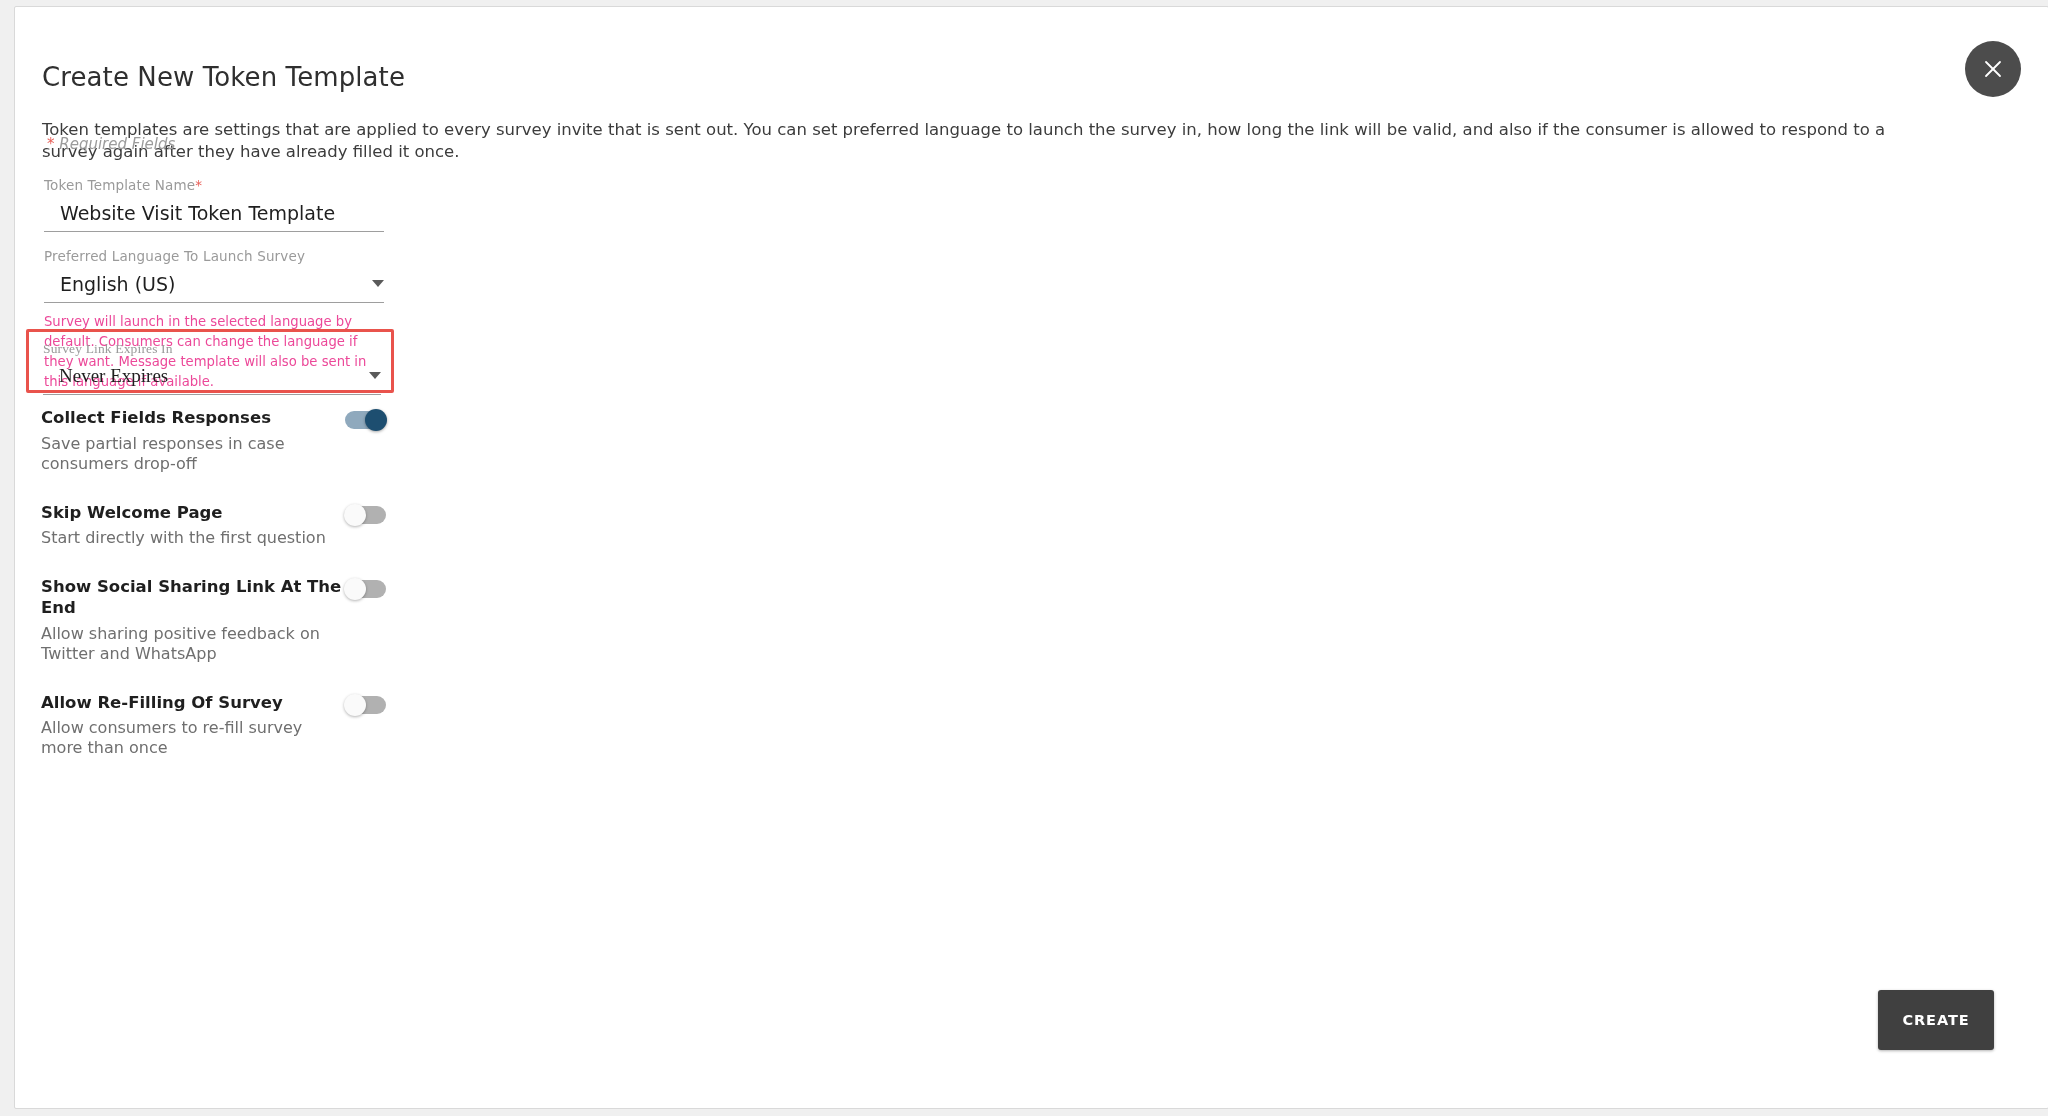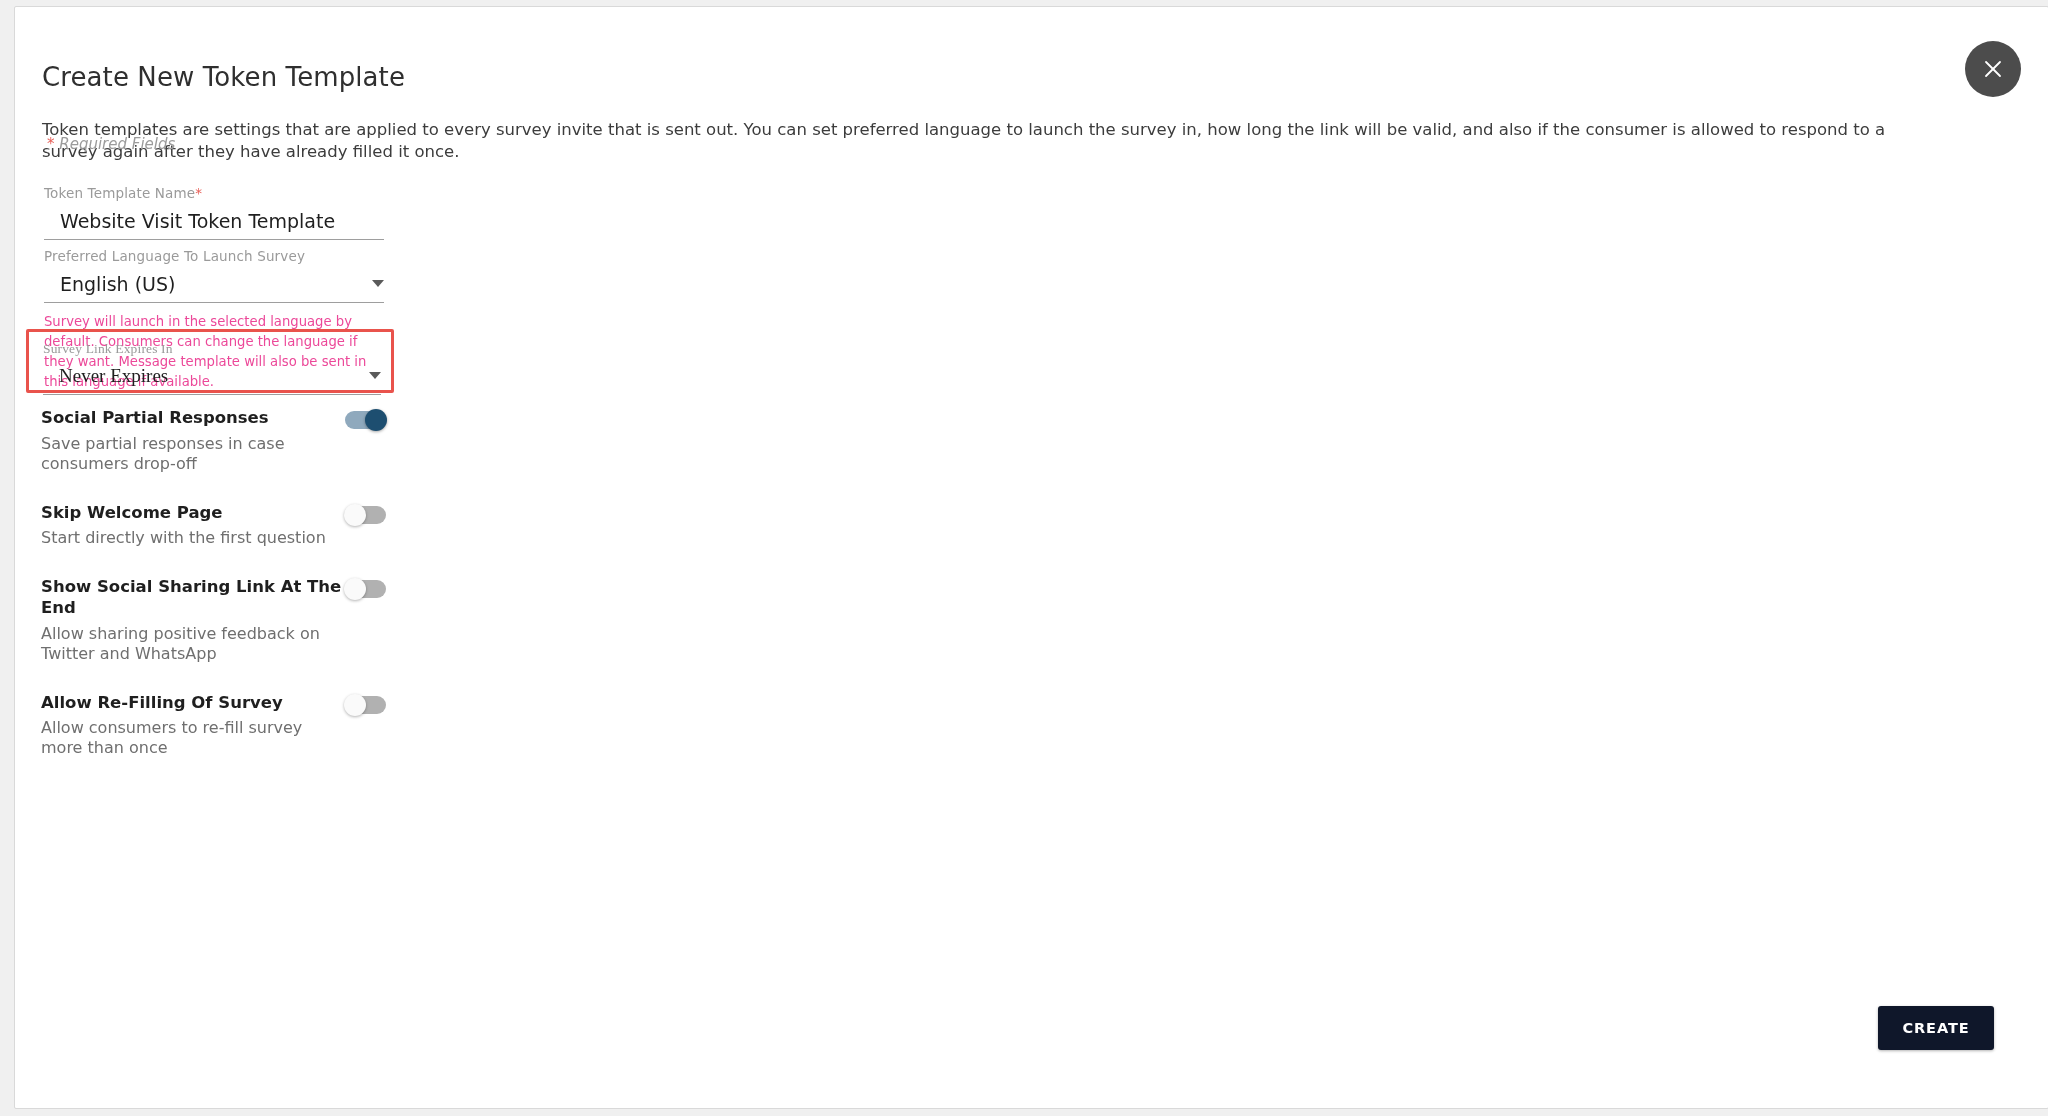--- a/index.html
+++ b/index.html
@@ -129,21 +129,21 @@
 
   .field-help {
     margin-top: 9px;
     font-size: 13.2px;
     color: #ec4899;
     line-height: 1.52;
     width: 340px;
   }
 
   
-  #field-name     { top: 180px; }
+  #field-name     { top: 172px; }
   #field-language { top: 243px; }
   #field-expiry   { top: 335px; width: 338px; left: 28px; font-family: Liberation Serif, serif; }
 
   
   .highlight-box {
     position: absolute;
     left: 11px;
     top: 322px;
     width: 368px;
     height: 64px;
@@ -209,22 +209,22 @@
   }
   .switch.on .track { background: #8fa9bd; }
   .switch.on .knob { left: 20px; background: #1d4e70; box-shadow: 0 1px 3px rgba(0,0,0,0.35); }
 
   
   .create-button {
     position: absolute;
     right: 54px;
     bottom: 58px;
     width: 116px;
-    height: 44px;
-    background: #0f172a;
+    height: 60px;
+    background: #404040;
     color: #ffffff;
     border: none;
     border-radius: 3px;
     font-size: 14.5px;
     font-weight: bold;
     letter-spacing: 0.9px;
     font-family: inherit;
     cursor: pointer;
     box-shadow: 0 1px 3px rgba(0,0,0,0.3);
   }
@@ -287,21 +287,21 @@
           </span>
         </div>
       </div>
 
       <div class="highlight-box"></div>
 
       <div class="toggle-list">
 
         <div class="toggle-row">
           <div class="toggle-texts">
-            <div class="toggle-title">Social Partial Responses</div>
+            <div class="toggle-title">Collect Fields Responses</div>
             <div class="toggle-sub">Save partial responses in case consumers drop-off</div>
           </div>
           <div class="switch on">
             <div class="track"></div>
             <div class="knob"></div>
           </div>
         </div>
 
         <div class="toggle-row">
           <div class="toggle-texts">

